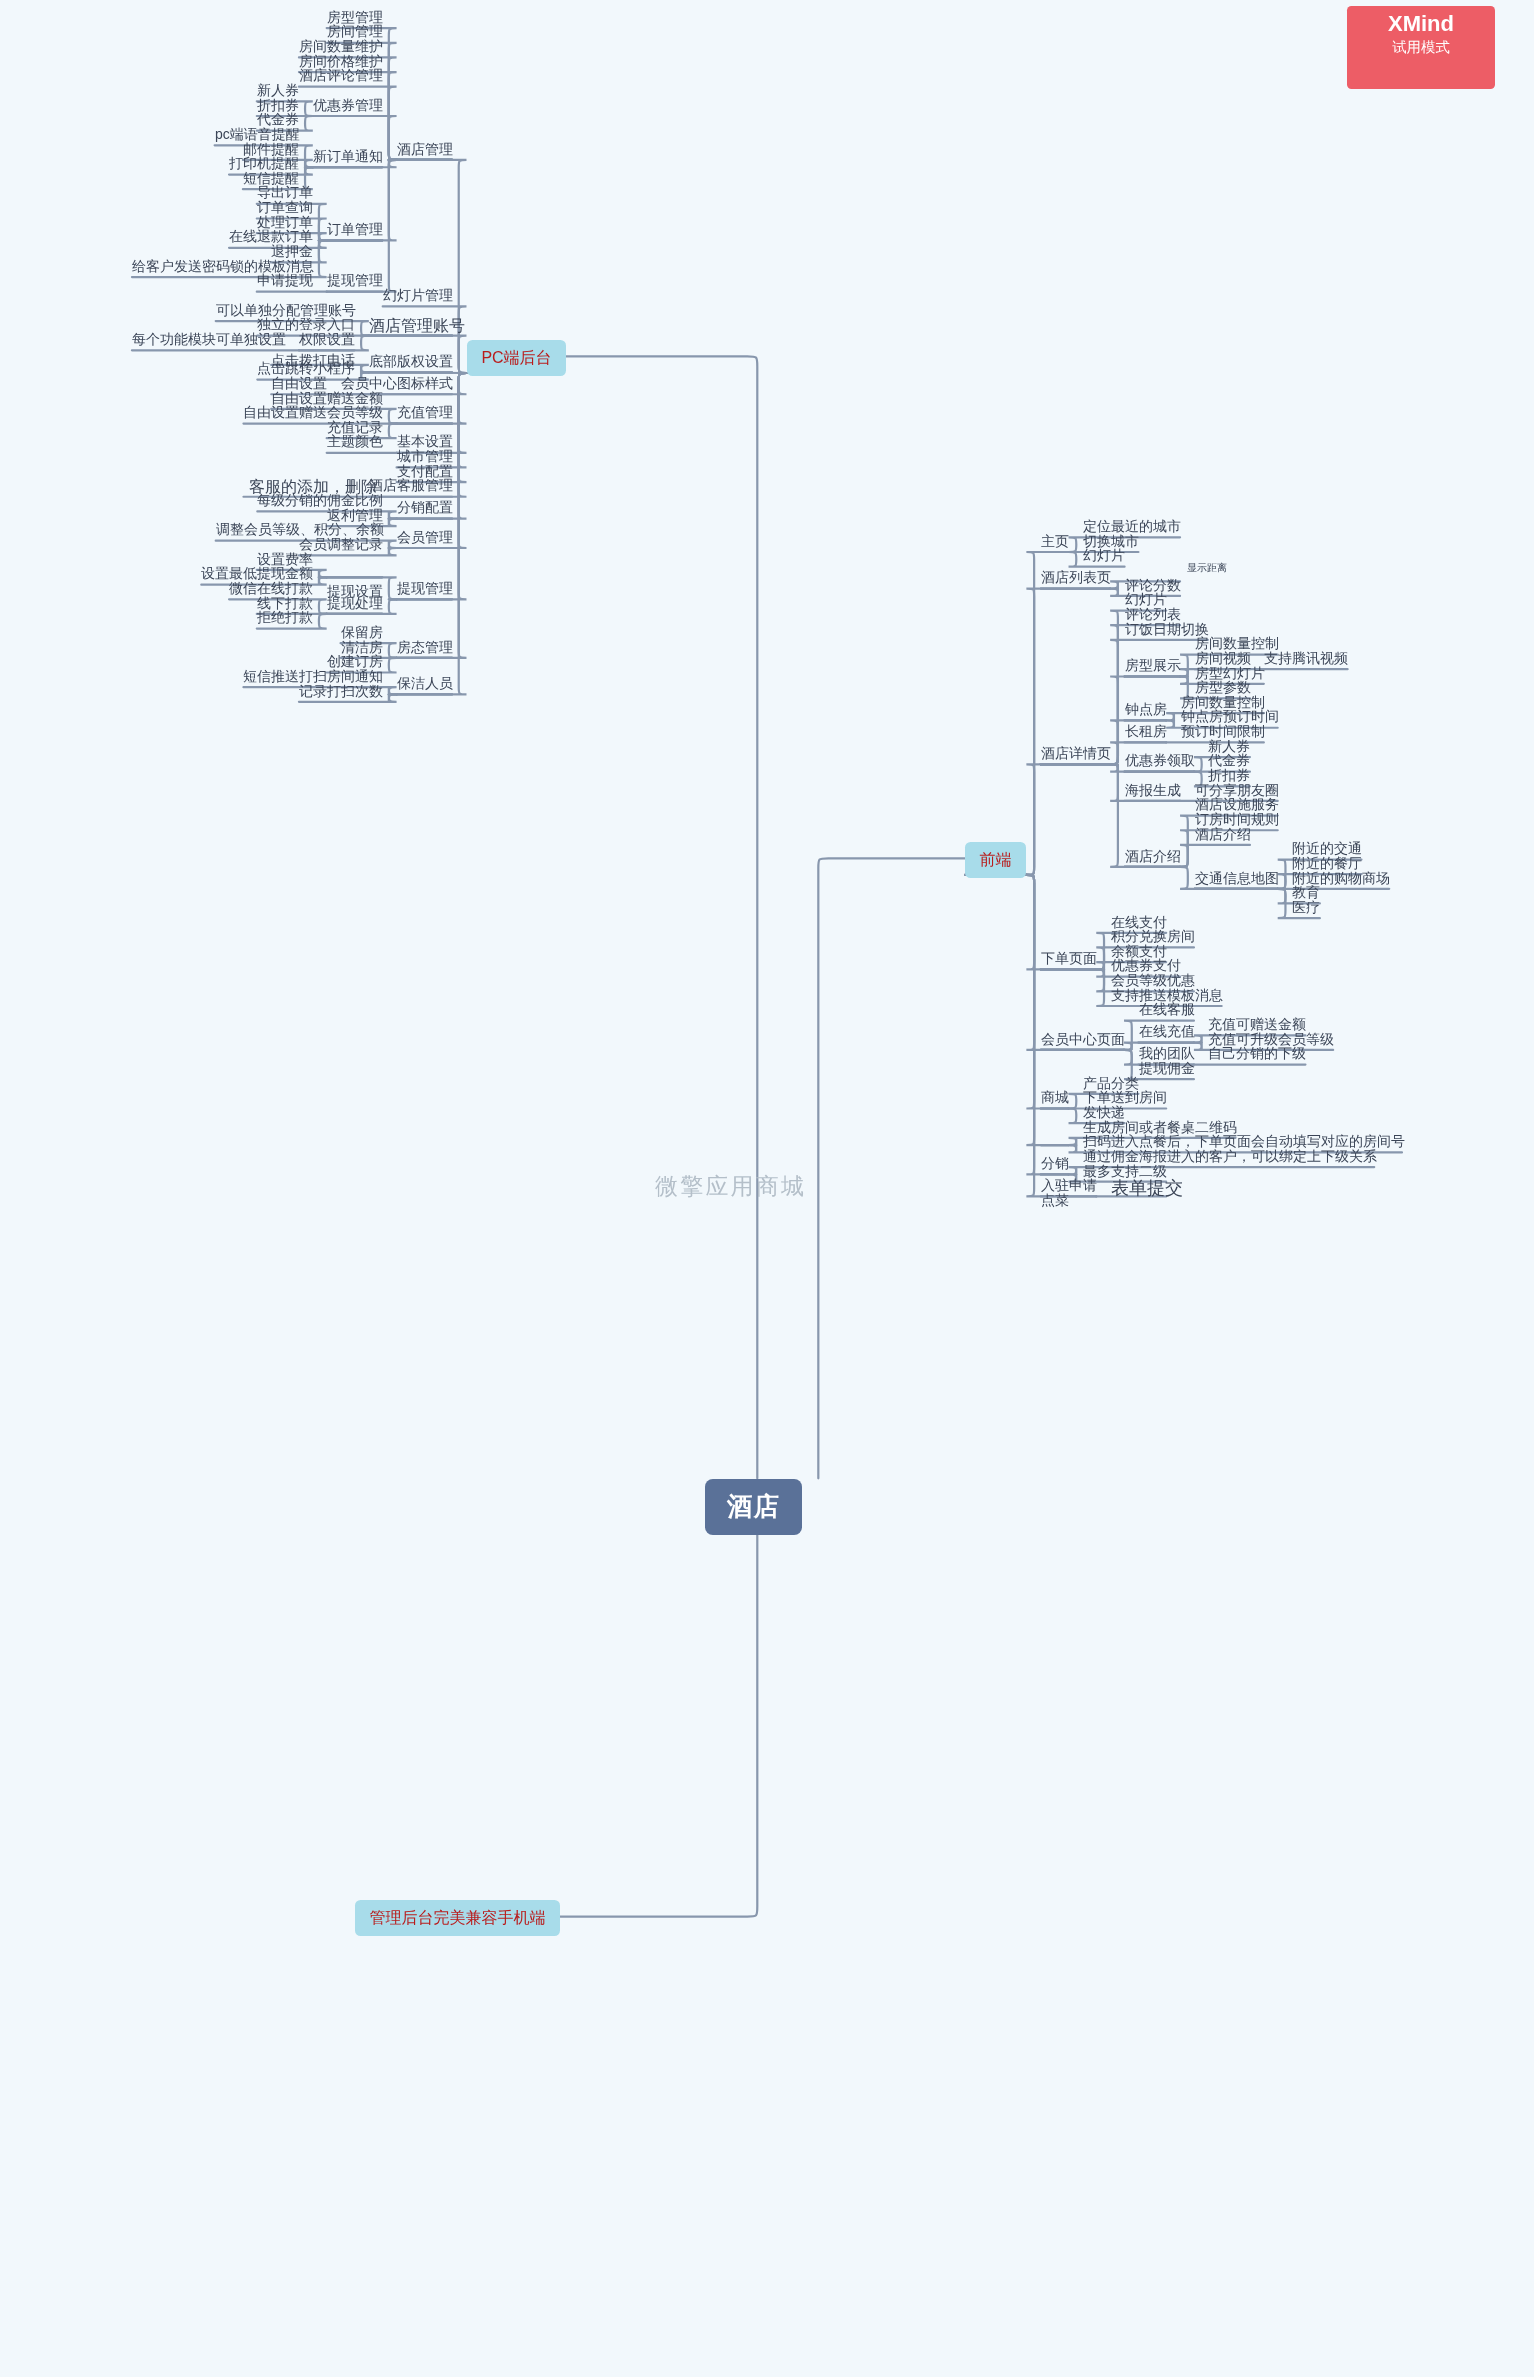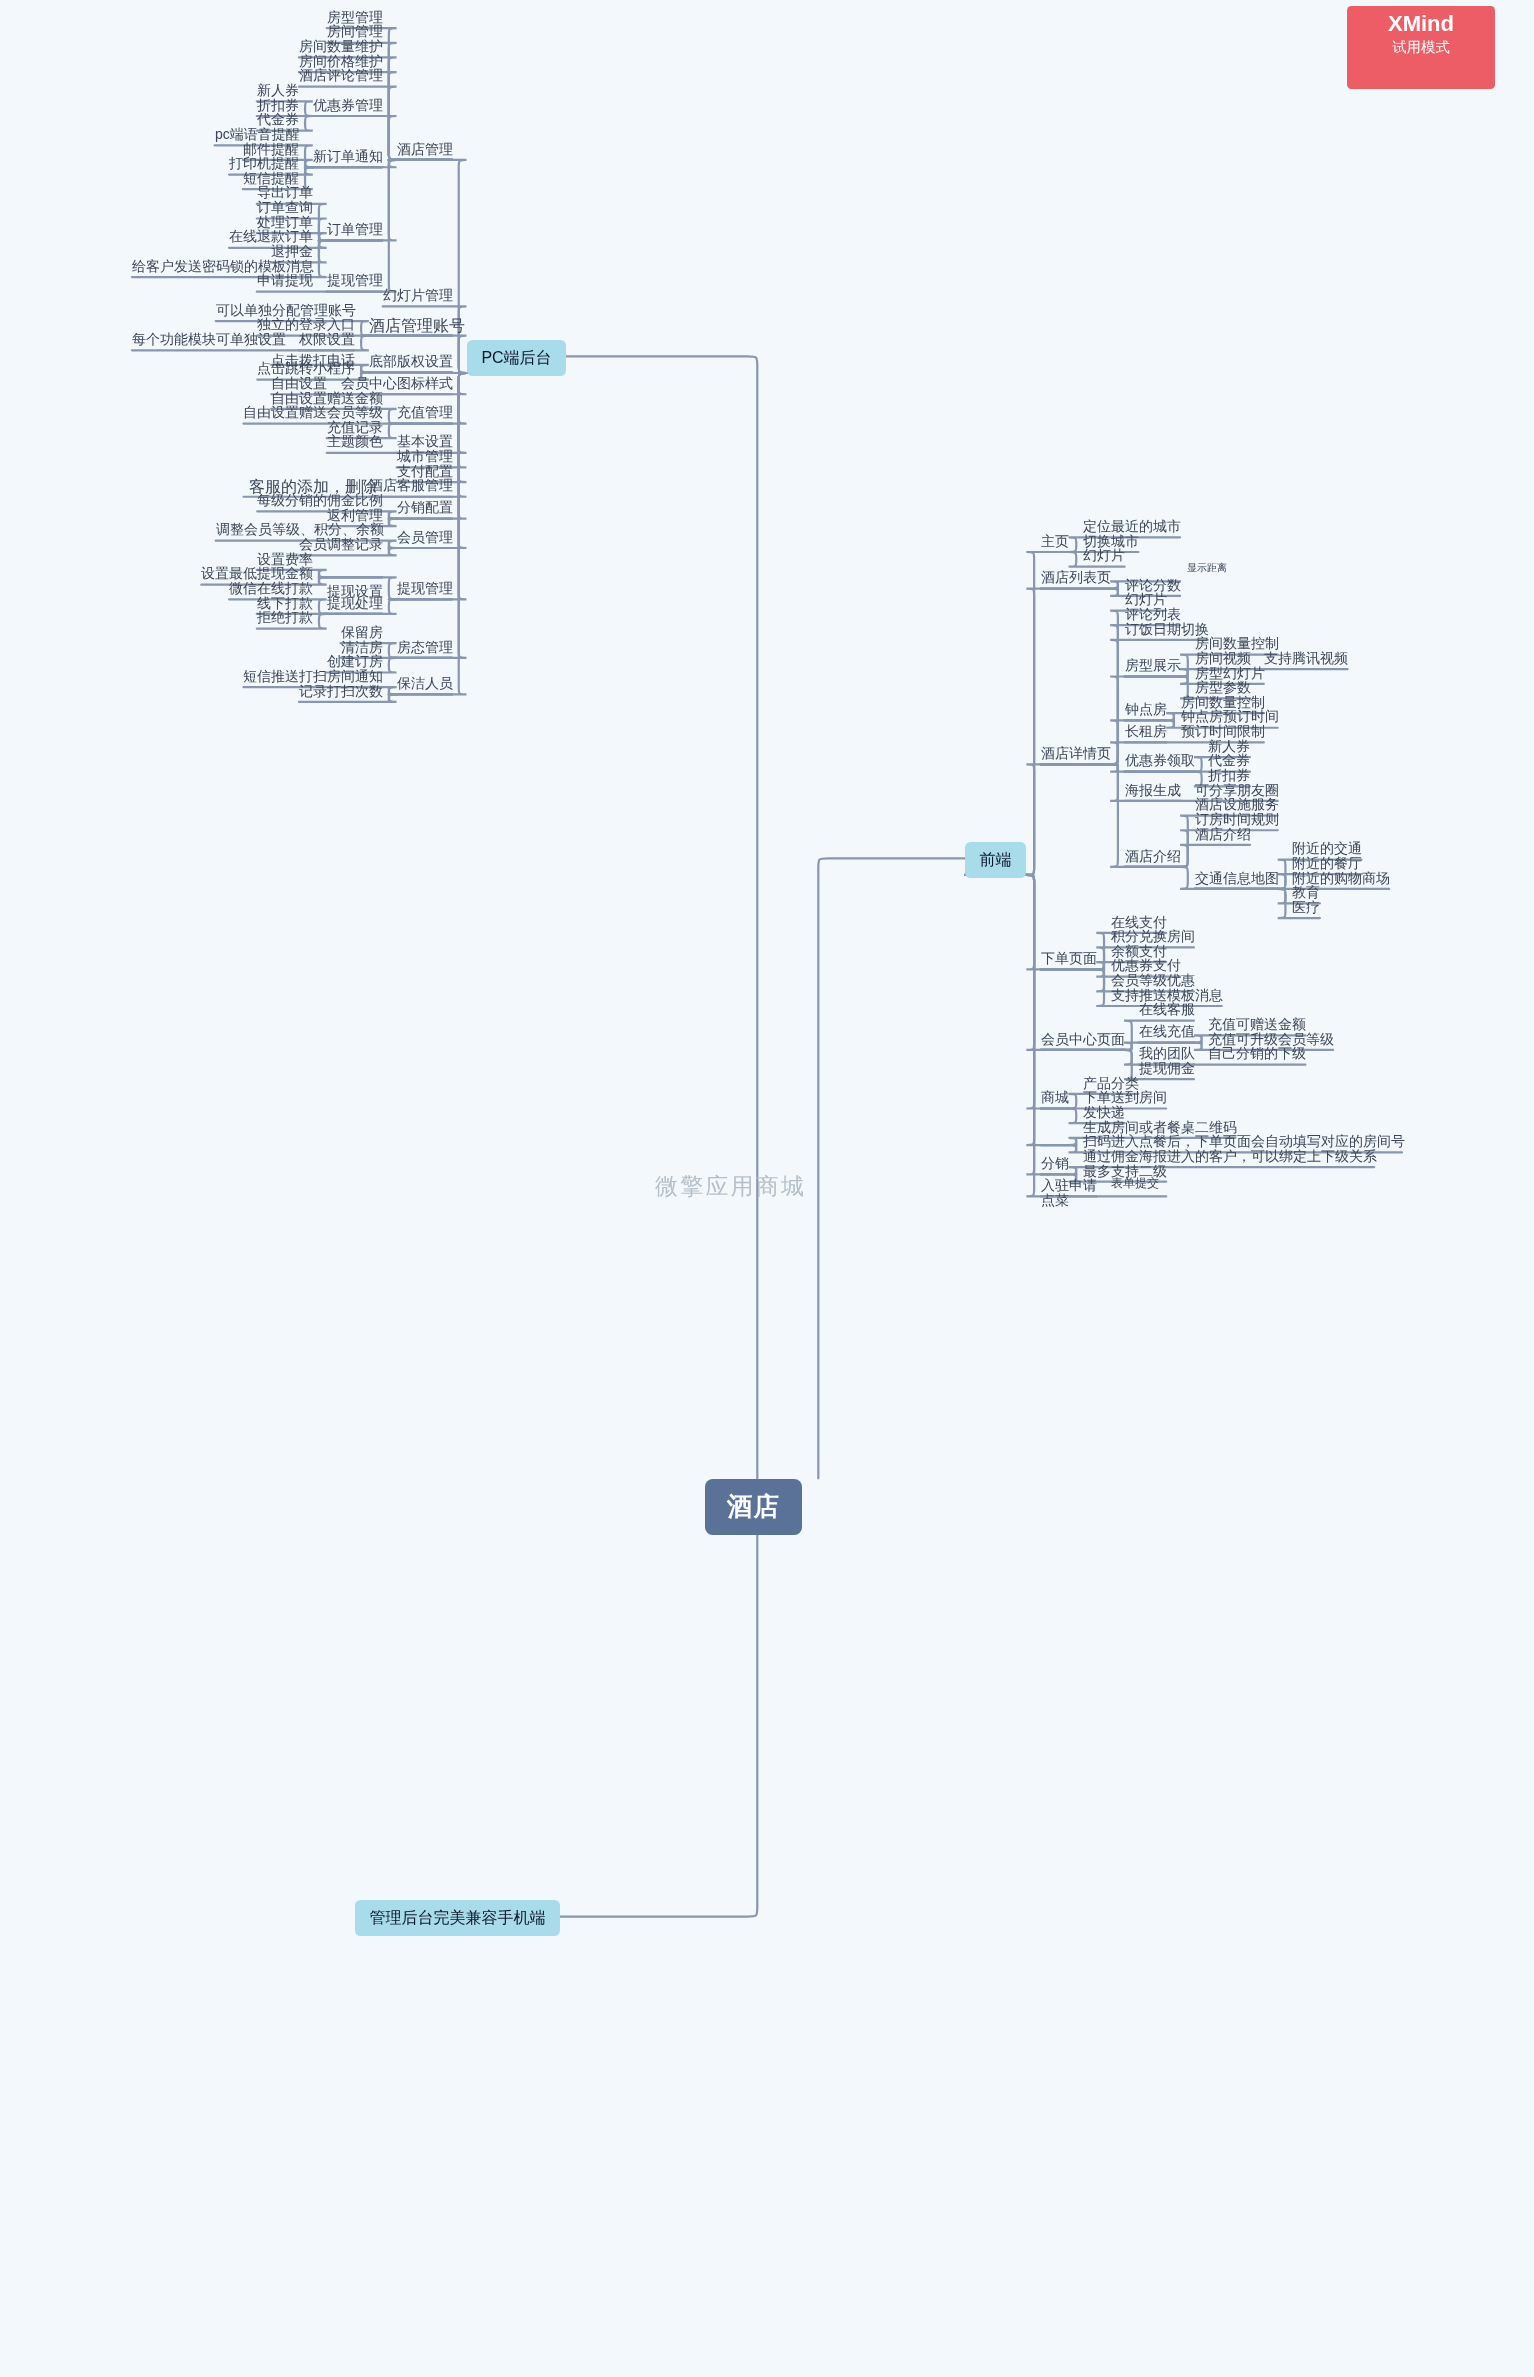--- a/index.html
+++ b/index.html
@@ -19,21 +19,21 @@
     line-height:1.25;
     box-sizing:border-box;
   }
   .node.leaf{font-size:14px;}
   .node.l2{font-size:14px;}
   .node.l1{
     font-size:16px;
     background:#a8dcea;
     border-radius:5.5px;
     padding:7.8px 14.4px;
-    color:#0f172a;
+    color:#b91c1c;
   }
   .node.root{
     font-size:25.5px;
     font-weight:bold;
     background:#5a7198;
     color:#ffffff;
     border-radius:7.8px;
     padding:12.2px 22px;
     letter-spacing:1.1px;
   }
@@ -508,21 +508,21 @@
       <div class="node leaf" style="font-size: 14px; left: 1083px; top: 1075px;">产品分类</div>
       <div class="node leaf" style="font-size: 14px; left: 1083px; top: 1089px;">下单送到房间</div>
       <div class="node leaf" style="font-size: 14px; left: 1083px; top: 1104px;">发快递</div>
       <div class="node l2" style="font-size: 14px; left: 1041px; top: 1192px;">点菜</div>
       <div class="node leaf" style="font-size: 14px; left: 1083px; top: 1119px;">生成房间或者餐桌二维码</div>
       <div class="node leaf" style="font-size: 14px; left: 1083px; top: 1133px;">扫码进入点餐后，下单页面会自动填写对应的房间号</div>
       <div class="node l2" style="font-size: 14px; left: 1041px; top: 1155px;">分销</div>
       <div class="node leaf" style="font-size: 14px; left: 1083px; top: 1148px;">通过佣金海报进入的客户，可以绑定上下级关系</div>
       <div class="node leaf" style="font-size: 14px; left: 1083px; top: 1163px;">最多支持二级</div>
       <div class="node l2" style="font-size: 14px; left: 1041px; top: 1177px;">入驻申请</div>
-      <div class="node leaf" style="font-size: 12px; left: 1111px; top: 1177px; font-family: Liberation Mono, monospace;">表单提交</div>
+      <div class="node leaf" style="font-size: 18px; left: 1111px; top: 1177px;">表单提交</div>
       <div class="node l1" style="font-size: 16px; left: 355px; top: 1900px;">管理后台完美兼容手机端</div>
       <div class="node root" style="left: 705px; top: 1479px;">酒店</div>
     </div>
 
   <div class="watermark" style="left:655px;top:1171px;">微擎应用商城</div>
 
   <div class="xmind-badge" style="left:1347px;top:5.5px;width:148px;height:83px;">
     <span class="xm-title">XMind</span>
     <span class="xm-sub">试用模式</span>
   </div>

